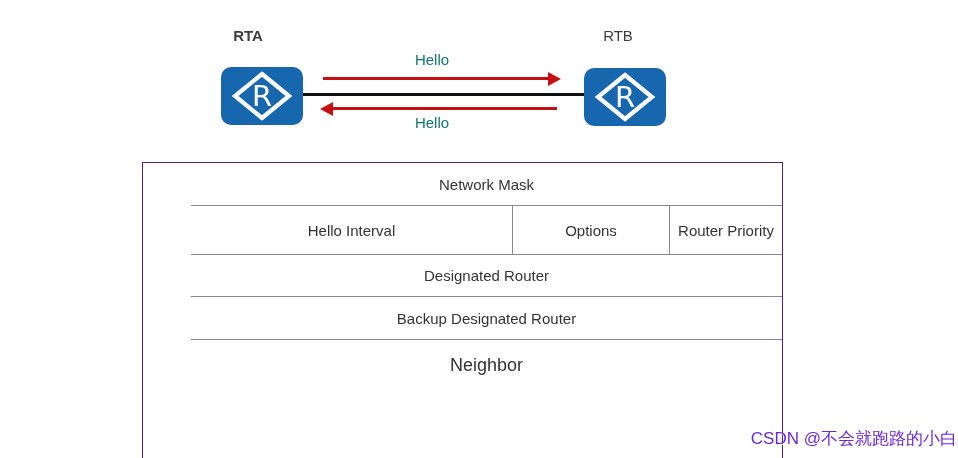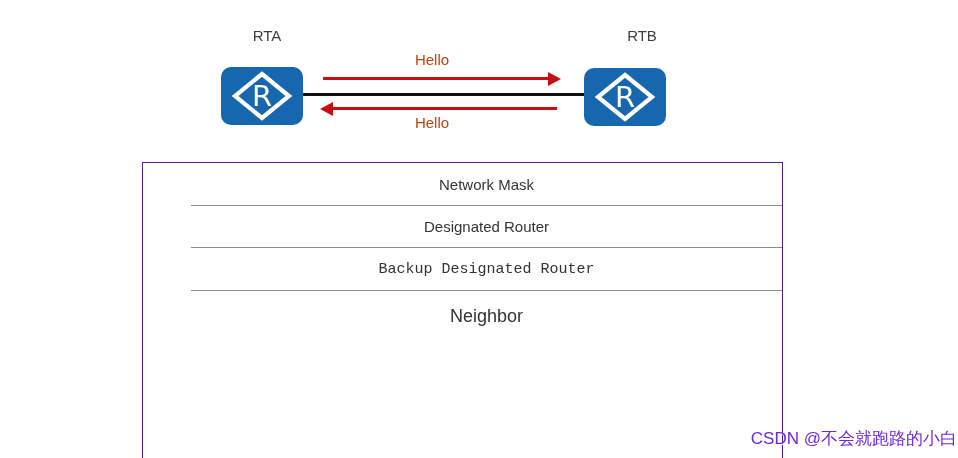--- a/index.html
+++ b/index.html
@@ -15,22 +15,22 @@
 
   
   .router-name {
     position: absolute;
     top: 27px;
     width: 80px;
     text-align: center;
     font-size: 15px;
     color: #3d3d3d;
   }
-  #rta-name { left: 227px; }
-  #rtb-name { left: 602px; }
+  #rta-name { left: 208px; font-weight: bold; }
+  #rtb-name { left: 578px; }
 
   .router-icon {
     position: absolute;
     width: 82px;
     height: 58px;
   }
   #rta-icon { left: 221px; top: 67px; }
   #rtb-icon { left: 584px; top: 68px; }
 
   .link-line {
@@ -40,21 +40,21 @@
     width: 281px;
     height: 3px;
     background: #111111;
   }
 
   .hello-label {
     position: absolute;
     width: 100px;
     text-align: center;
     font-size: 15px;
-    color: #c2410c;
+    color: #0f766e;
   }
   #hello-top    { left: 382px; top: 51px; }
   #hello-bottom { left: 382px; top: 114px; }
 
   .arrow-line {
     position: absolute;
     height: 3px;
     background: #c50f10;
   }
   #arrow-top-line    { left: 323px; top: 77px;  width: 225px; }
@@ -93,21 +93,21 @@
     justify-content: center;
     box-sizing: border-box;
     border-bottom: 1px solid #8a8a8a;
     font-size: 15px;
     color: #333333;
   }
   .pt-row-1 { height: 43px; }
   .pt-row-2 { height: 49px; padding: 0; justify-content: flex-start; }
   .pt-row-3 { height: 46px; }
   .pt-row-4 { height: 42px; }
-  .pt-row-5 { height: 43px; font-family: Liberation Mono, monospace; }
+  .pt-row-5 { height: 43px; }
   .pt-row-6 { height: 50px; border-bottom: none; font-size: 18px; }
 
   .pt-cell {
     display: flex;
     align-items: center;
     justify-content: center;
     height: 100%;
     box-sizing: border-box;
   }
   .pt-cell-hello    { width: 322px; border-right: 1px solid #8a8a8a; }
@@ -159,20 +159,31 @@
   <div id="arrow-bottom-line" class="arrow-line"></div>
   <div id="arrow-bottom-head" class="arrow-head"></div>
   <div id="hello-bottom" class="hello-label">Hello</div>
 
   <div class="packet-table">
 
     <div class="pt-row pt-row-1">
       <span>Network Mask</span>
     </div>
 
+    <div class="pt-row pt-row-2">
+      <div class="pt-cell pt-cell-hello">
+        <span>Hello Interval</span>
+      </div>
+      <div class="pt-cell pt-cell-options">
+        <span>Options</span>
+      </div>
+      <div class="pt-cell pt-cell-priority">
+        <span>Router Priority</span>
+      </div>
+    </div>
 
 
     <div class="pt-row pt-row-4">
       <span>Designated Router</span>
     </div>
 
     <div class="pt-row pt-row-5">
       <span>Backup Designated Router</span>
     </div>
 

